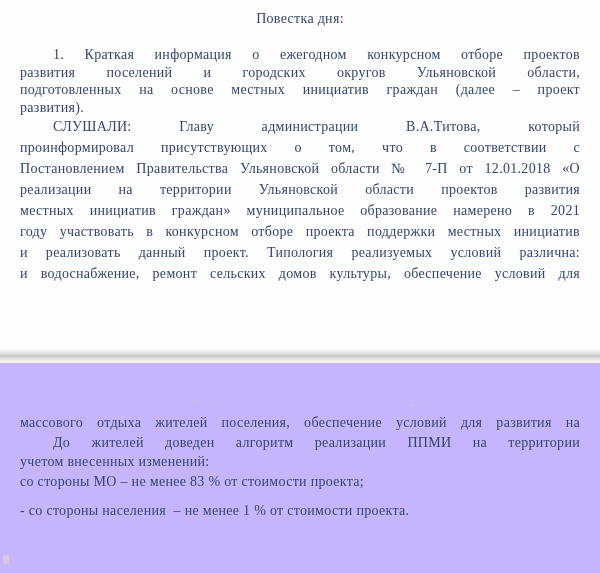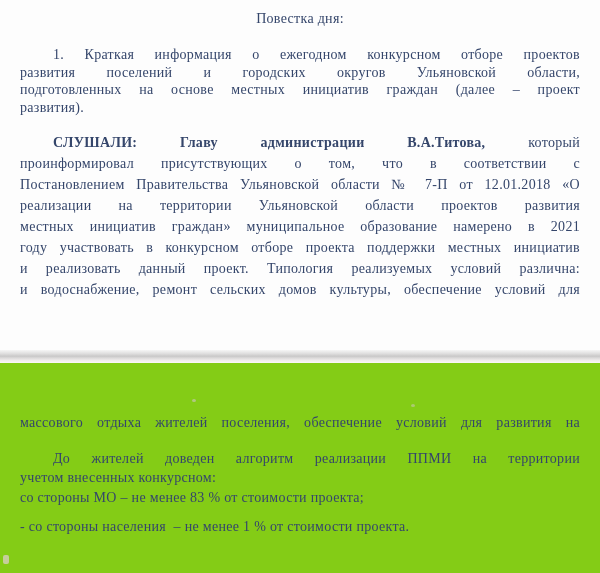--- a/index.html
+++ b/index.html
@@ -29,21 +29,21 @@
     background: linear-gradient(to bottom,
       #f6f6f6 0%,
       #dddcdc 30%,
       #c9c8c8 48%,
       #dcdada 62%,
       #f2eeee 82%,
       #fbf7f7 100%);
   }
   .page-2 {
     height: 210px;
-    background: #84cc16;
+    background: #c4b5fd;
     padding: 50px 20px 0 20px;
   }
   .doc-title {
     margin: 0 0 19px 0;
     font-size: 14px;
     line-height: 17px;
     font-weight: 400;
     text-align: center;
     letter-spacing: 0.3px;
   }
@@ -61,27 +61,26 @@
   .page-2 .doc-line {
     line-height: 19.5px;
     height: 19.5px;
   }
   .doc-line.j {
     text-align: justify;
     text-align-last: justify;
   }
   .doc-line.ind {
     text-indent: 33px;
-    margin-top: 16px;
   }
   .doc-line.spacer {
     height: 10px;
     line-height: 10px;
   }
-  .b { font-weight: 700; }
+  .b { font-weight: 400; }
   .artifact {
     position: absolute;
     border-radius: 50%;
   }
   .artifact.smudge-bottom-left {
     left: 3px; top: 555px; width: 6px; height: 9px;
     background: #e3cfd4; opacity: 0.7; border-radius: 2px;
   }
   .artifact.speck-1 {
     left: 192px; top: 399px; width: 4px; height: 3px;
@@ -114,21 +113,21 @@
         <div class="doc-line j"><span>и водоснабжение, ремонт сельских домов культуры, обеспечение условий для</span></div>
       </div>
   </section>
 
   <div class="page-gap"></div>
 
   <section class="page page-2">
     <div class="lines">
         <div class="doc-line j"><span>массового отдыха жителей поселения, обеспечение условий для развития на</span></div>
         <div class="doc-line j ind"><span>До жителей доведен алгоритм реализации ППМИ на территории</span></div>
-        <div class="doc-line"><span>учетом внесенных конкурсном:</span></div>
+        <div class="doc-line"><span>учетом внесенных изменений:</span></div>
         <div class="doc-line"><span>со стороны МО – не менее 83 % от стоимости проекта;</span></div>
         <div class="doc-line spacer"></div>
         <div class="doc-line"><span>- со стороны населения&nbsp;&nbsp;– не менее 1 % от стоимости проекта.</span></div>
       </div>
   </section>
 
   <div class="artifact smudge-bottom-left"></div>
   <div class="artifact speck-1"></div>
   <div class="artifact speck-2"></div>
 

